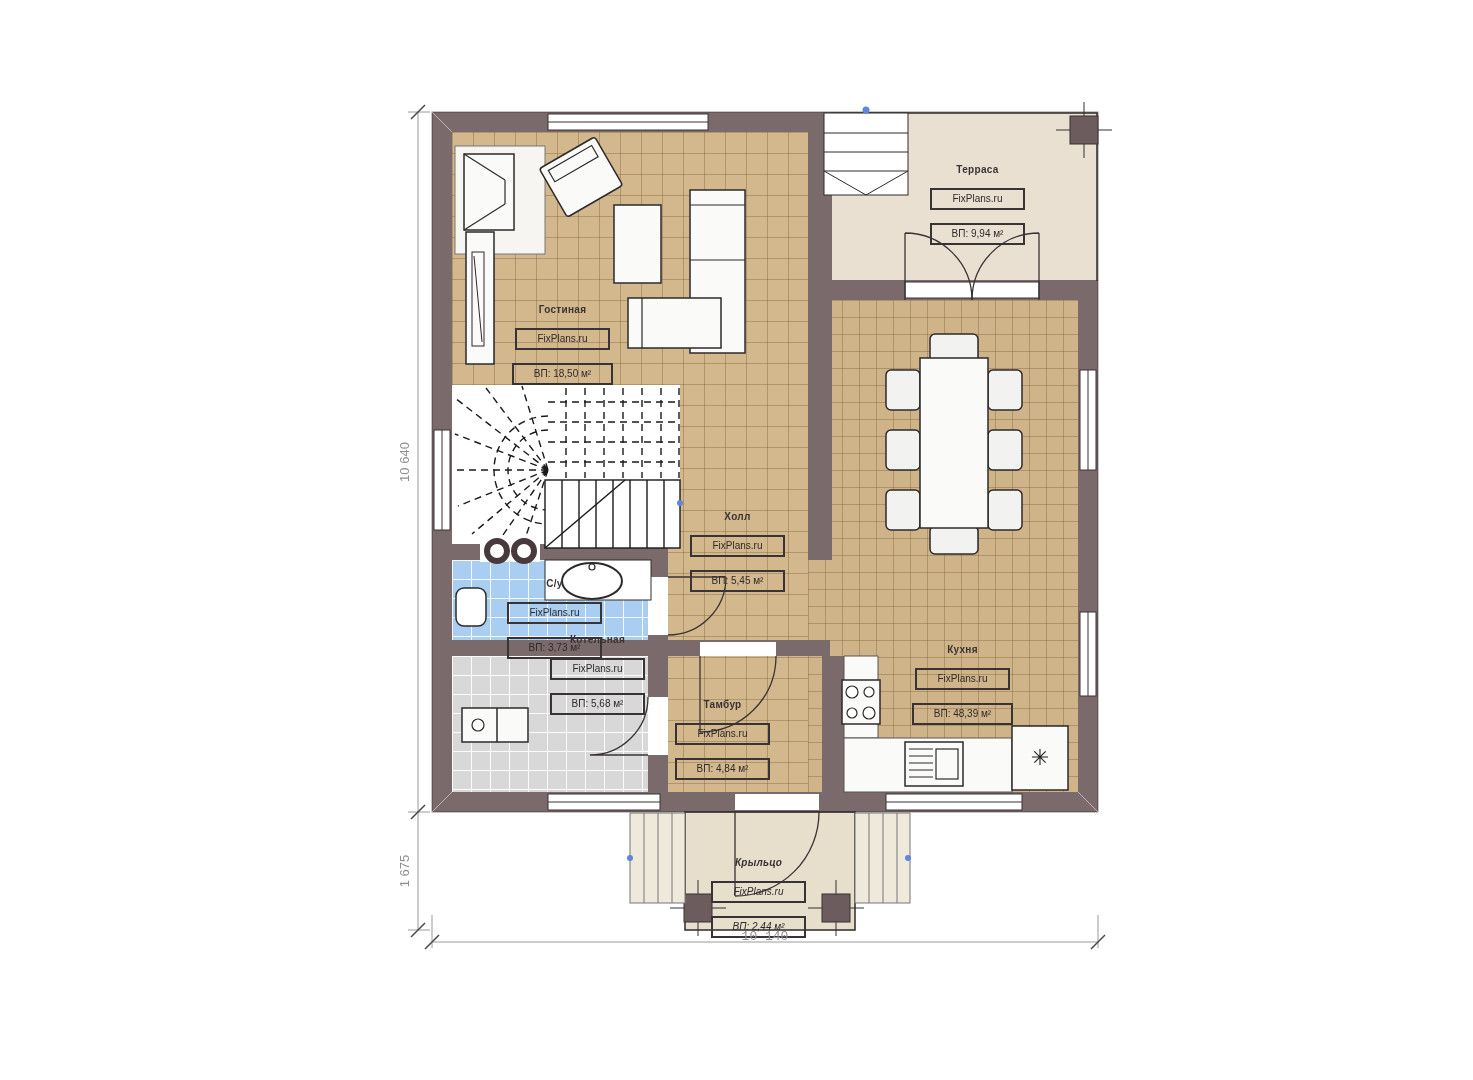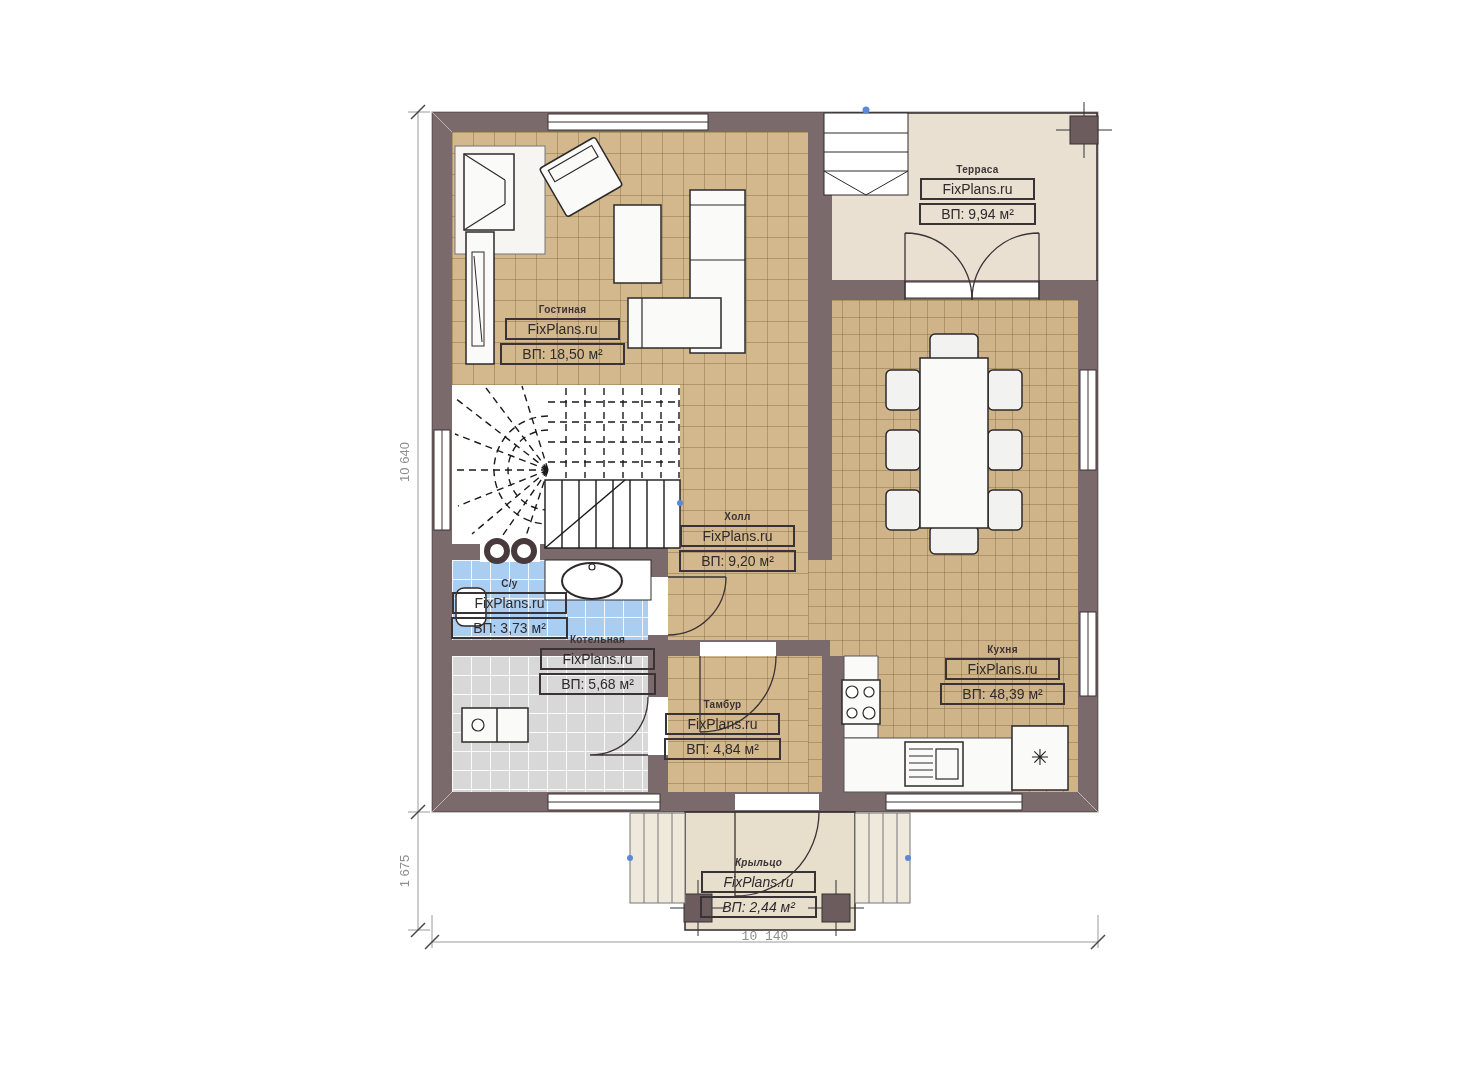--- a/index.html
+++ b/index.html
@@ -22,22 +22,22 @@
   .tileGray{background-color:#d8d8d8;
     background-image:linear-gradient(rgba(255,255,255,.9) 1px,transparent 1px),
                      linear-gradient(90deg,rgba(255,255,255,.9) 1px,transparent 1px);
     background-size:19px 19px;}
   .cream{background:#e9e0d1;}
   .porchF{background:#e7decc;}
   .whiteF{background:#ffffff;}
   svg.overlay{position:absolute;left:0;top:0;z-index:30;pointer-events:none;}
   .room-label{position:absolute;text-align:center;z-index:40;color:#352f31;}
   .room-name{font-weight:bold;font-size:10px;letter-spacing:.3px;color:#3a3335;}
-  .room-box{display:table;margin:3px auto 0;border:2px solid #3a3335;padding:0 20px;
-            font-size:14px;line-height:18px;color:#2f2a2c;white-space:nowrap;}
+  .room-box{display:table;margin:13px auto 0;border:2px solid #3a3335;padding:0 20px;
+            font-size:10px;line-height:18px;color:#2f2a2c;white-space:nowrap;}
   .dim{position:absolute;color:#8f8f8f;font-size:13px;z-index:40;white-space:nowrap;}
   .vdim{transform:translate(-50%,-50%) rotate(-90deg);}
   .hdim{transform:translateX(-50%);font-family:Liberation Mono, monospace;}
   .fridge-glyph{position:absolute;left:1012px;top:726px;width:56px;height:64px;z-index:35;
             display:flex;align-items:center;justify-content:center;font-size:22px;color:#1e1b1c;}
 </style>
 </head>
 <body>
 
 <div id="page">
@@ -255,42 +255,42 @@
 
   <div class="room-label" style="left:495px;top:304px;width:135px;text-align:center;">
     <div class="room-name">Гостиная</div>
     <div class="room-box">FixPlans.ru</div>
     <div class="room-box">ВП: 18,50 м²</div>
   </div>
 
   <div class="room-label" style="left:675px;top:511px;width:125px;">
     <div class="room-name">Холл</div>
     <div class="room-box">FixPlans.ru</div>
-    <div class="room-box">ВП: 9,20 м²</div>
-  </div>
-
-  <div class="room-label" style="left:447px;top:578px;width:125px;">
+    <div class="room-box">ВП: 5,45 м²</div>
+  </div>
+
+  <div class="room-label" style="left:492px;top:578px;width:125px;">
     <div class="room-name">С/у</div>
     <div class="room-box">FixPlans.ru</div>
     <div class="room-box">ВП: 3,73 м²</div>
   </div>
 
   <div class="room-label" style="left:535px;top:634px;width:125px;">
     <div class="room-name">Котельная</div>
     <div class="room-box">FixPlans.ru</div>
     <div class="room-box">ВП: 5,68 м²</div>
   </div>
 
   <div class="room-label" style="left:660px;top:699px;width:125px;">
     <div class="room-name">Тамбур</div>
     <div class="room-box">FixPlans.ru</div>
     <div class="room-box">ВП: 4,84 м²</div>
   </div>
 
-  <div class="room-label" style="left:940px;top:644px;width:125px;">
+  <div class="room-label" style="left:900px;top:644px;width:125px;">
     <div class="room-name">Кухня</div>
     <div class="room-box">FixPlans.ru</div>
     <div class="room-box">ВП: 48,39 м²</div>
   </div>
 
   <div class="room-label" style="left:696px;top:857px;width:125px;font-style:italic;">
     <div class="room-name">Крыльцо</div>
     <div class="room-box">FixPlans.ru</div>
     <div class="room-box">ВП: 2,44 м²</div>
   </div>

